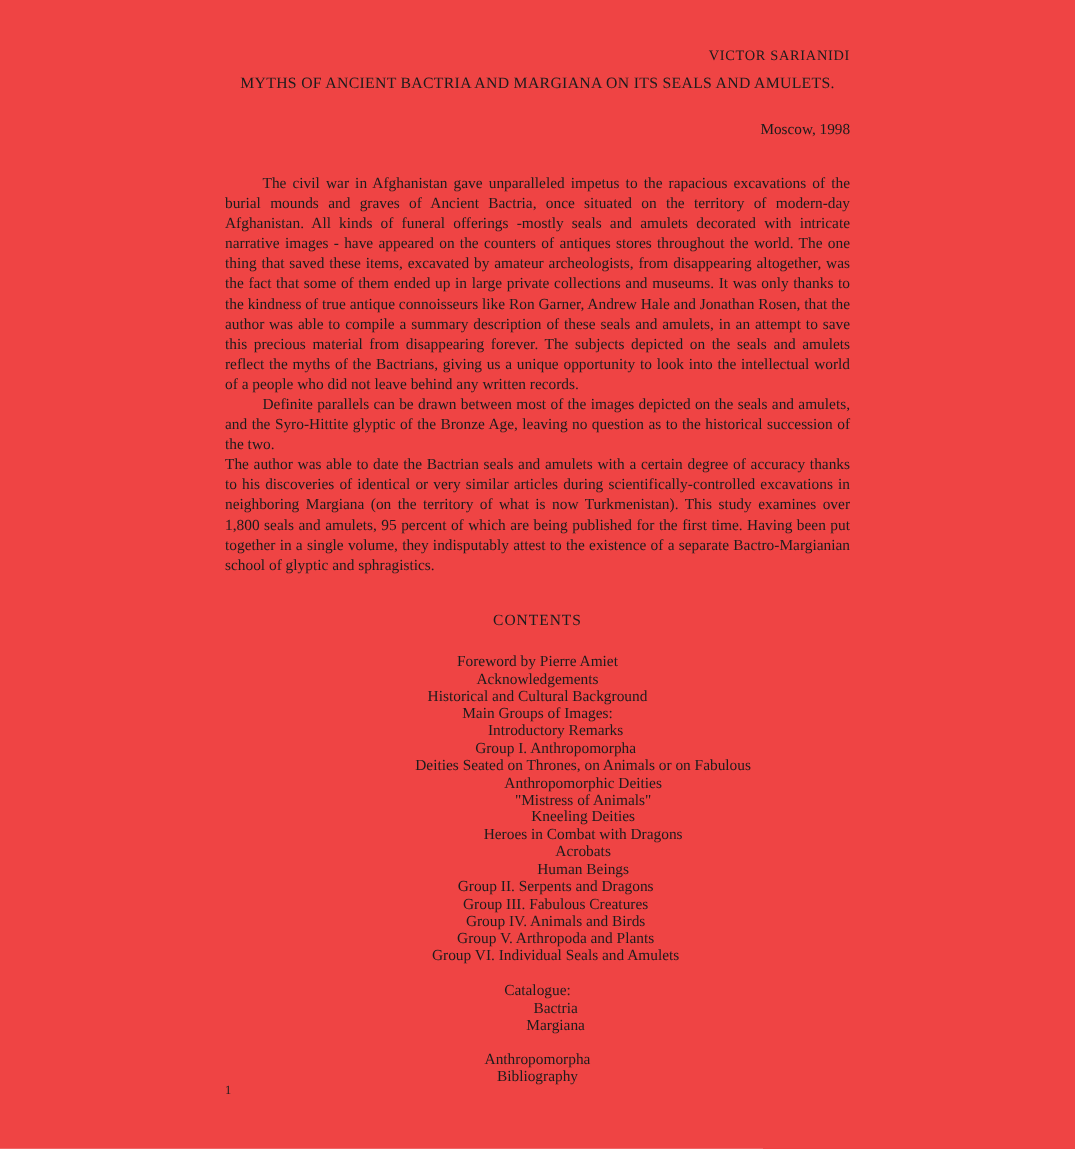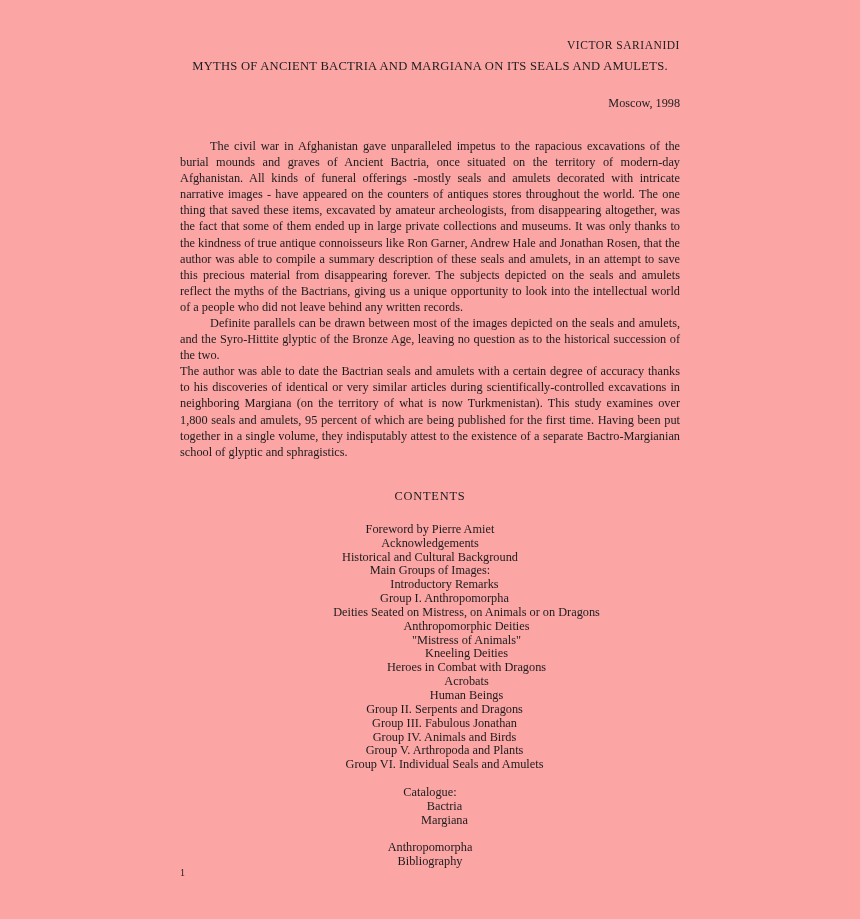--- a/index.html
+++ b/index.html
@@ -14,21 +14,21 @@
     font-family: "Liberation Serif", "DejaVu Serif", serif;
     color: #1c1c1c;
     -webkit-font-smoothing: antialiased;
     overflow: hidden;
   }
 
   .page {
     position: relative;
     width: 860px;
     height: 919px;
-    background: #fca5a5;
+    background: #ef4444;
     box-sizing: border-box;
     text-decoration: underline;
   }
 
   
   .column {
     position: absolute;
     left: 180px;
     top: 0;
     width: 500px;
@@ -129,29 +129,29 @@
 
     <div class="contents-heading">CONTENTS</div>
 
     <div class="toc">
         <div class="toc-entry lvl0">Foreword by Pierre Amiet</div>
         <div class="toc-entry lvl0">Acknowledgements</div>
         <div class="toc-entry lvl0">Historical and Cultural Background</div>
         <div class="toc-entry lvl0">Main Groups of Images:</div>
         <div class="toc-entry lvl1">Introductory Remarks</div>
         <div class="toc-entry lvl1">Group I. Anthropomorpha</div>
-        <div class="toc-entry lvl2">Deities Seated on Mistress, on Animals or on Dragons</div>
+        <div class="toc-entry lvl2">Deities Seated on Thrones, on Animals or on Fabulous</div>
         <div class="toc-entry lvl2">Anthropomorphic Deities</div>
         <div class="toc-entry lvl2">"Mistress of Animals"</div>
         <div class="toc-entry lvl2">Kneeling Deities</div>
         <div class="toc-entry lvl2">Heroes in Combat with Dragons</div>
         <div class="toc-entry lvl2">Acrobats</div>
         <div class="toc-entry lvl2">Human Beings</div>
         <div class="toc-entry lvl1">Group II. Serpents and Dragons</div>
-        <div class="toc-entry lvl1">Group III. Fabulous Jonathan</div>
+        <div class="toc-entry lvl1">Group III. Fabulous Creatures</div>
         <div class="toc-entry lvl1">Group IV. Animals and Birds</div>
         <div class="toc-entry lvl1">Group V. Arthropoda and Plants</div>
         <div class="toc-entry lvl1">Group VI. Individual Seals and Amulets</div>
         <div class="toc-gap"></div>
         <div class="toc-entry lvl0">Catalogue:</div>
         <div class="toc-entry lvl1">Bactria</div>
         <div class="toc-entry lvl1">Margiana</div>
         <div class="toc-gap"></div>
         <div class="toc-entry lvl0">Anthropomorpha</div>
         <div class="toc-entry lvl0">Bibliography</div>

